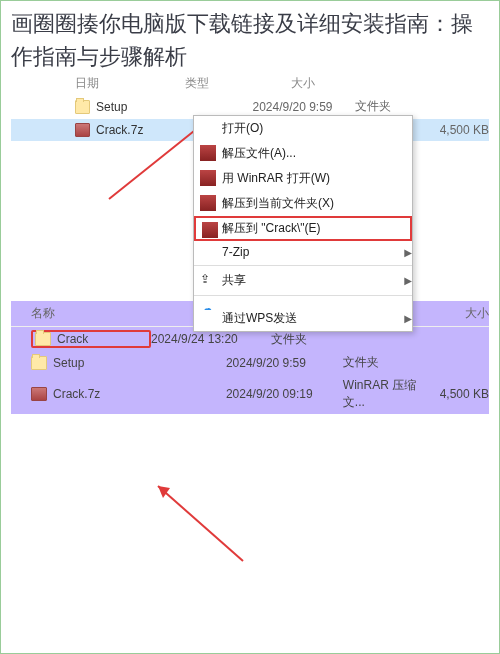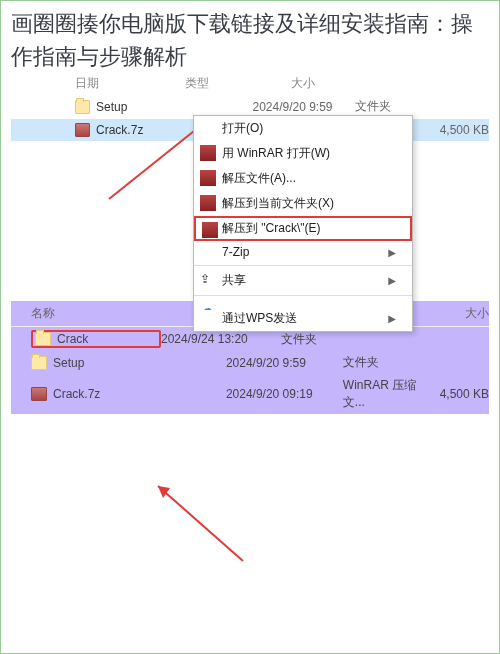--- a/index.html
+++ b/index.html
@@ -14,41 +14,41 @@
     .row .icon { width: 16px; height: 14px; margin-right: 6px; position: relative; }
     .folder-ic { background: #ffe9a8; border: 1px solid #e4c97a; border-radius: 1px; }
     .folder-ic:before { content:''; position:absolute; top:-3px; left:0; width:6px; height:3px; background:#ffe9a8; border:1px solid #e4c97a; border-bottom:none; }
     .arc-ic { background: linear-gradient(#c77,#a44); border: 1px solid #944; border-radius: 1px; }
     .row .name { width: 168px; }
     .row .date { width: 110px; color: #666; }
     .row .type { width: 80px; color: #666; }
     .row .size { width: 64px; text-align: right; color: #666; }
     .row.sel { background: #cfe7fb; }
     .ctx { position: absolute; top: 114px; left: 192px; width: 220px; background: #fff; border: 1px solid #bbb; box-shadow: 2px 2px 6px rgba(0,0,0,0.2); font-size: 12px; z-index: 5; }
-    .ctx-item { display: flex; align-items: center; padding: 4px 16px 4px 28px; position: relative; color: #222; }
+    .ctx-item { display: flex; align-items: center; padding: 4px 0 4px 28px; position: relative; color: #222; }
     .ctx-item .mi { position: absolute; left: 6px; top: 4px; width: 16px; height: 16px; }
     .ctx-item .arrow { margin-left: auto; color: #666; font-size: 10px; }
     .ctx-sep { height: 1px; background: #ddd; margin: 2px 0; }
     .ctx-item.hl { border: 2px solid #e03a3a; padding: 2px 6px 2px 26px; }
     .mi-rar { background: linear-gradient(#b44,#822); }
     .mi-share { background: #fff; }
     .mi-wps { background: #fff; }
     .panel2 { position: relative; margin: 160px 10px 0 10px; background: #c4b5fd; }
     .hdr2 { display: flex; font-size: 12px; color: #666; border-bottom: 1px solid #eee; padding: 4px 0 4px 20px; }
     .hdr2 .c1 { width: 200px; }
     .hdr2 .c2 { width: 120px; }
     .hdr2 .c3 { width: 90px; }
     .hdr2 .c4 { width: 60px; text-align: right; }
     .row2 { display: flex; align-items: center; font-size: 12px; color: #444; padding: 3px 0 3px 20px; }
     .row2 .icon { width: 16px; height: 14px; margin-right: 6px; position: relative; }
     .row2 .c1 { width: 178px; display: flex; align-items: center; }
     .row2 .c2 { width: 120px; }
     .row2 .c3 { width: 90px; }
     .row2 .c4 { width: 60px; text-align: right; }
-    .row2.hl .c1 { border: 2px solid #e03a3a; padding: 0 2px; width: 130px; border-radius: 2px; }
+    .row2.hl .c1 { border: 2px solid #e03a3a; padding: 0 2px; width: 120px; border-radius: 2px; }
     .cloud-ic{width:16px;height:16px;position:absolute;left:6px;top:4px;}
     .cloud-ic:before{content:'☁';color:#2a8de8;font-size:14px;position:absolute;top:-2px;}
   </style>
 </head>
 <body>
 
 <div class="title">画圈圈揍你电脑版下载链接及详细安装指南：操作指南与步骤解析</div>
 
 <div class="panel1">
   <div class="hdr">
@@ -71,25 +71,25 @@
     <span class="size">4,500 KB</span>
   </div>
 </div>
 
 <div class="ctx">
   <div class="ctx-item">
       <span>打开(O)</span>
     </div>
   <div class="ctx-item">
       <span class="mi mi-rar"></span>
-      <span>用 WinRAR 打开(W)</span>
+      <span>解压文件(A)...</span>
     </div>
   <div class="ctx-item">
       <span class="mi mi-rar"></span>
-      <span>解压文件(A)...</span>
+      <span>用 WinRAR 打开(W)</span>
     </div>
   <div class="ctx-item">
       <span class="mi mi-rar"></span>
       <span>解压到当前文件夹(X)</span>
     </div>
   <div class="ctx-item hl">
       <span class="mi mi-rar"></span>
       <span>解压到 "Crack\"(E)</span>
     </div>
   <div class="ctx-item">

